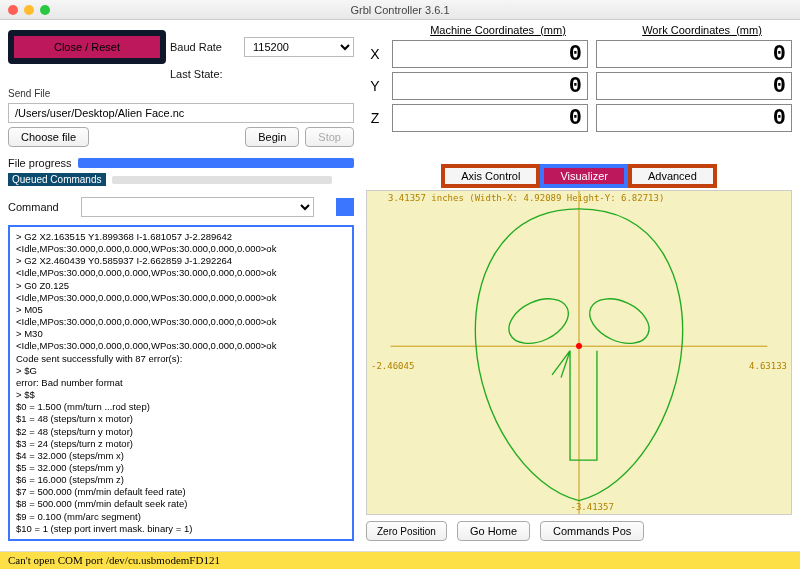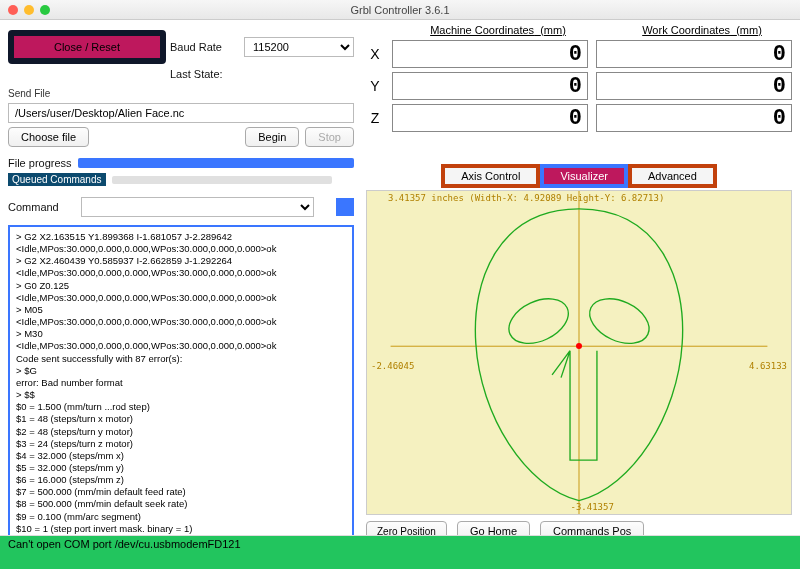--- a/index.html
+++ b/index.html
@@ -37,21 +37,21 @@
   .coordbox { flex: 1; height: 28px; border: 1px solid #888; background: #fff; display: flex; align-items: center; justify-content: flex-end; padding: 0 6px; font-family: "Courier New", monospace; font-size: 22px; font-weight: bold; letter-spacing: -1px; }
   .tabs { display: flex; justify-content: center; gap: 0; margin: 4px 0 2px; }
   .tab { padding: 2px 16px; border: 4px solid #c2410c; font-size: 11px; background: #f5f5f5; cursor: pointer; margin-top: 24px; }
   .tab.active { background: #be185d; color: #fff; border-color: #3a76ff; }
   .viz { flex: 1; position: relative; background: #f5f1c0; border: 1px solid #ccc; overflow: hidden; }
   .viz .info { position: absolute; top: 2px; left: 21px; font-size: 9px; color: #b08000; font-family: monospace; }
   .viz .ax { position: absolute; font-size: 9px; color: #b08000; font-family: monospace; }
   .viz svg { position: absolute; inset: 0; width: 100%; height: 100%; }
   .viz .origin { position: absolute; width: 6px; height: 6px; background: #ff0000; border-radius: 50%; transform: translate(-50%,-50%); }
   .bottom-btns { display: flex; gap: 10px; margin-top: 6px; }
-  .statusbar { position: absolute; bottom: 0; left: 0; right: 0; height: 34px; padding: 2px 8px; font-size: 11px; color: #000; background: #22c55e; border-top: 1px solid #ddd; }
+  .statusbar { position: absolute; bottom: 0; left: 0; right: 0; height: 18px; padding: 2px 8px; font-size: 11px; color: #000; background: #fde047; border-top: 1px solid #ddd; font-family: Liberation Serif, serif; }
   .form-row2 { display: grid; grid-template-columns: 158px 70px 1fr; gap: 4px; align-items: center; }
   .btn.small { padding: 2px 10px; font-size: 10px; }
 </style>
 </head>
 <body>
 
 <div class="titlebar">
   <div class="traffic">
     <div class="tdot red"></div>
     <div class="tdot yel"></div>

